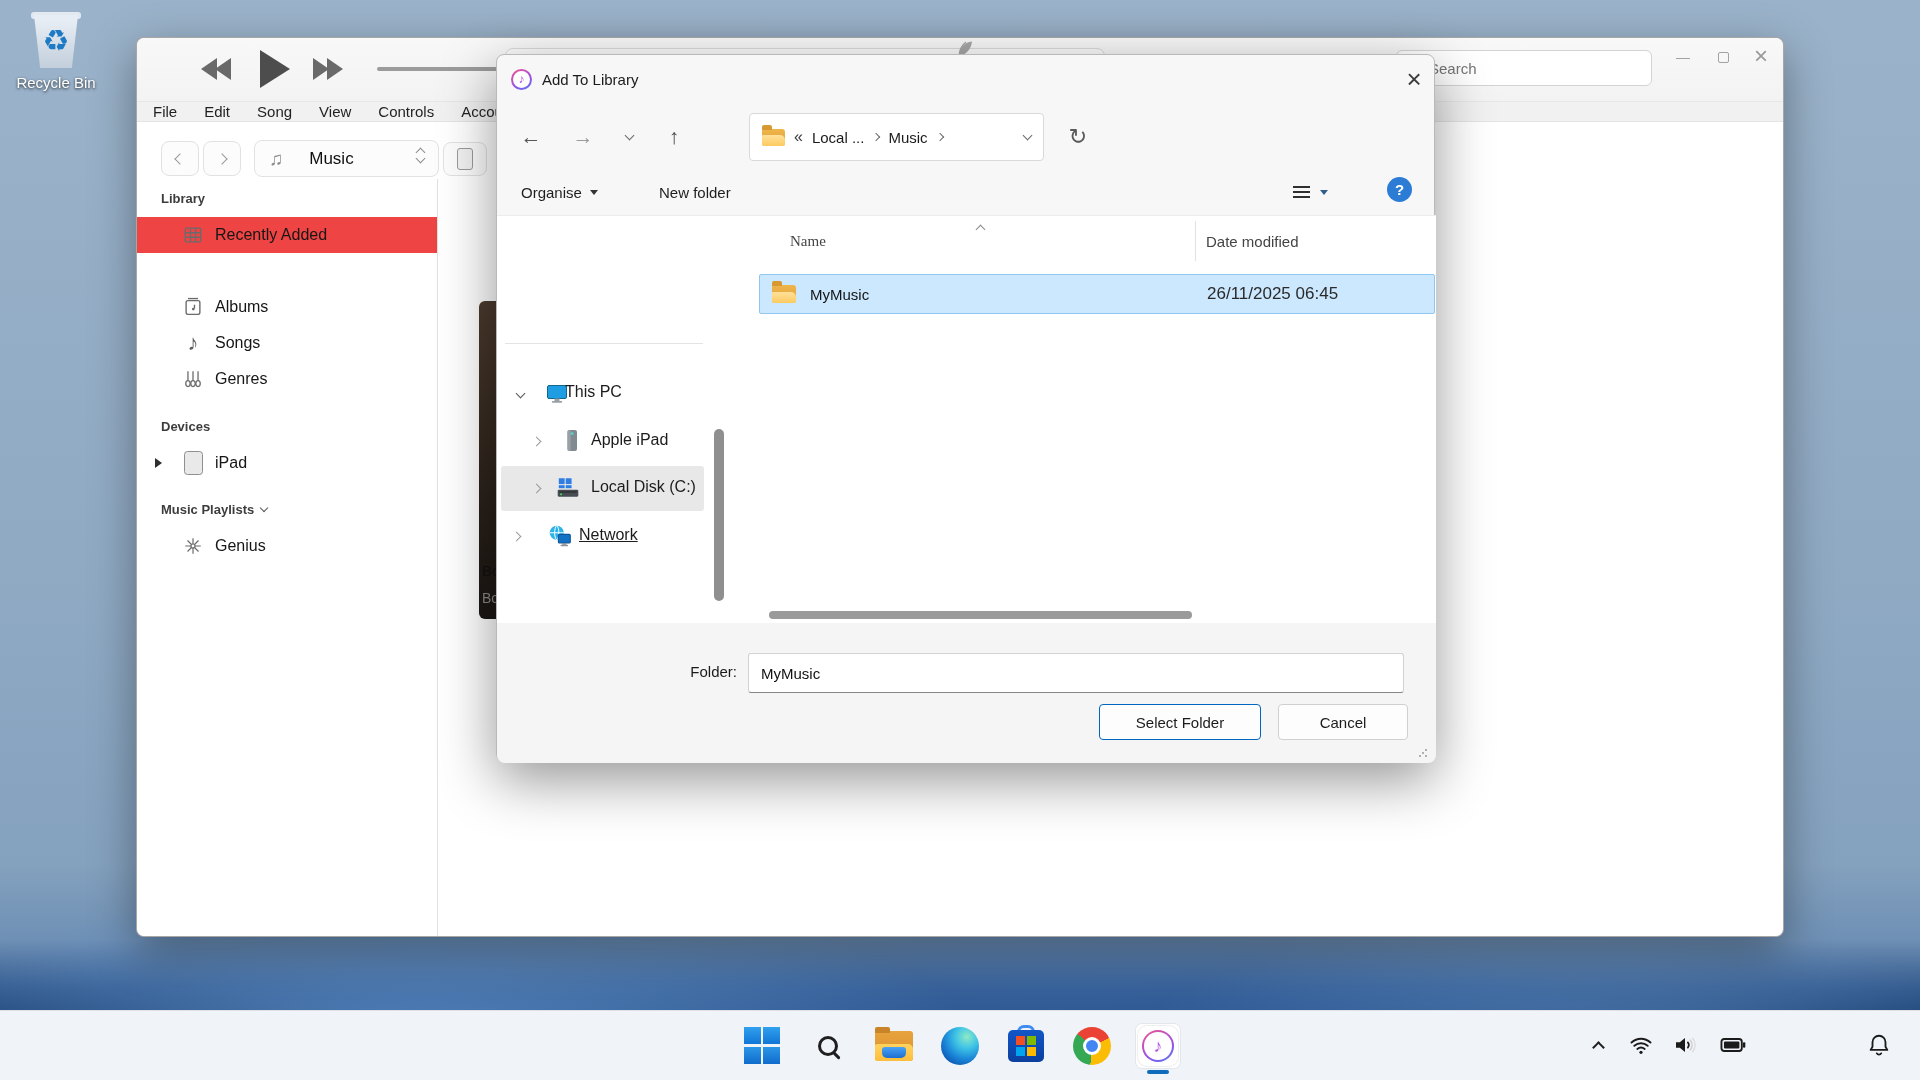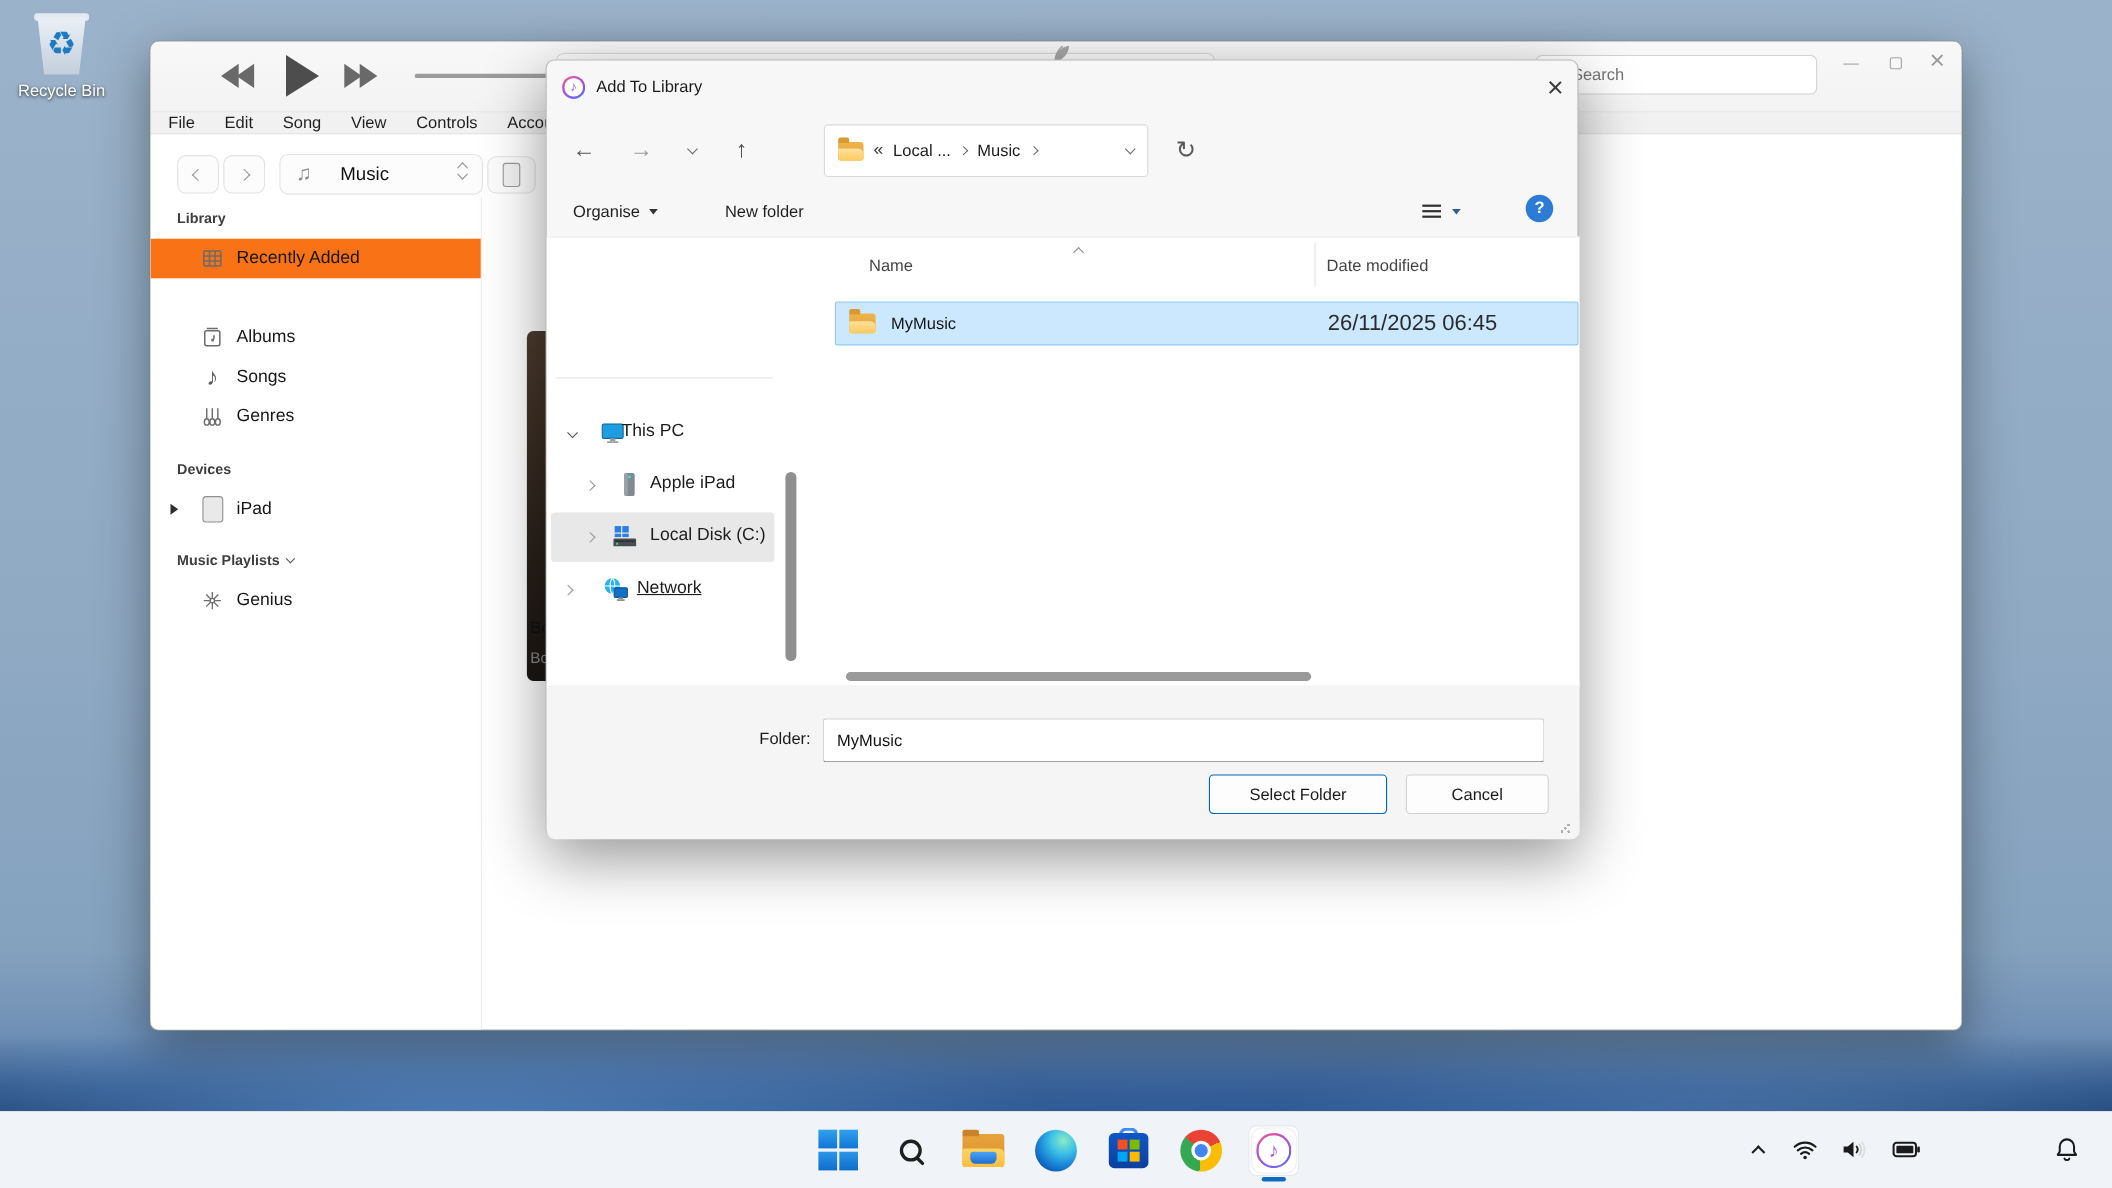--- a/index.html
+++ b/index.html
@@ -131,21 +131,21 @@
       <span class="chev d" style="display:block;width:7px;height:7px;border-color:#8d8d8d;margin-top:-1px;"></span>
     </span>
   </div>
   <div class="navbtn" style="left:306px;top:104px;width:44px;height:34px;">
     <span style="width:16px;height:22px;border:1.6px solid #9a9a9a;border-radius:3px;background:#f2f2f2;"></span>
   </div>
 
   <div class="abs" style="left:0;top:141px;width:301px;bottom:0;background:#fff;border-right:1px solid #e2e2e2;border-radius:0 0 0 8px;">
     <div class="sbhead" style="top:12px;">Library</div>
 
-    <div class="sbrow" style="top:38px;background:#f97316;">
+    <div class="sbrow" style="top:38px;background:#ef4444;">
       <span class="ico">
         <svg width="22" height="22" viewBox="0 0 24 24" fill="none" stroke="#6b6b6b" stroke-width="1.5">
             <rect x="3.5" y="4.5" width="17" height="15" rx="1.5"></rect>
             <path d="M3.5 9.5h17M3.5 14.5h17M9.2 4.5v15M14.8 4.5v15"></path>
           </svg>
       </span>
       <span class="lbl">Recently Added</span>
     </div>
     <div class="sbrow" style="top:110px;">
       <span class="ico">
@@ -307,28 +307,28 @@
         <rect x="14" y="18.5" width="4" height="1.6" fill="#8b9197"></rect>
         <rect x="12.5" y="20.1" width="7" height="1.4" rx=".7" fill="#8b9197"></rect>
       </svg>
     <span class="abs" style="left:82px;top:8px;text-decoration:underline;">Network</span>
   </div>
 
   <div class="abs" style="left:217px;top:374px;width:10px;height:172px;background:#8f8f8f;border-radius:5px;"></div>
 
   
   <span class="chev u abs" style="left:480px;top:171px;width:7px;height:7px;border-color:#8a8a8a;"></span>
-  <div class="abs" style="left:293px;top:178px;font-size:15px;color:#444;">Name</div>
+  <div class="abs" style="left:293px;top:178px;font-size:15px;color:#444;font-family:Liberation Serif, serif;">Name</div>
   <div class="abs" style="left:698px;top:166px;width:1px;height:40px;background:#e2e2e2;"></div>
   <div class="abs" style="left:709px;top:178px;font-size:15px;color:#444;">Date modified</div>
 
   <div class="abs flex" style="left:262px;top:219px;width:676px;height:40px;background:#cce8ff;border:1px solid #8fc7f0;border-radius:2px;padding-left:12px;">
     <span class="fold" style="width:24px;height:18px;"></span>
     <span style="font-size:15px;color:#141414;margin-left:14px;">MyMusic</span>
-    <span class="abs" style="left:447px;font-size:20px;color:#2a2a2a;">26/11/2025 06:45</span>
+    <span class="abs" style="left:447px;font-size:17px;color:#2a2a2a;">26/11/2025 06:45</span>
   </div>
 
   <div class="abs" style="left:272px;top:556px;width:423px;height:8px;background:#9a9a9a;border-radius:4px;"></div>
 
   
   <div class="abs" style="left:0;top:568px;width:939px;height:140px;background:#f5f5f5;border-radius:0 0 8px 8px;"></div>
   <div class="abs" style="left:140px;top:608px;width:100px;text-align:right;font-size:15px;color:#1b1b1b;">Folder:</div>
   <input class="abs" style="left: 251px; top: 598px; width: 656px; height: 40px; background: rgb(255, 255, 255); border-width: 1px; border-style: solid; border-color: rgb(210, 210, 210) rgb(210, 210, 210) rgb(134, 134, 134); border-image: initial; border-radius: 3px; font-size: 15px; color: rgb(17, 17, 17); padding: 0px 12px; outline: none; font-family: inherit;" value="MyMusic">
   <button class="dbtn" style="left:602px;top:649px;width:162px;border:1px solid #0067c0;font-family:inherit;">Select Folder</button>
   <button class="dbtn" style="left:781px;top:649px;width:130px;border:1px solid #d0d0d0;font-family:inherit;">Cancel</button>

